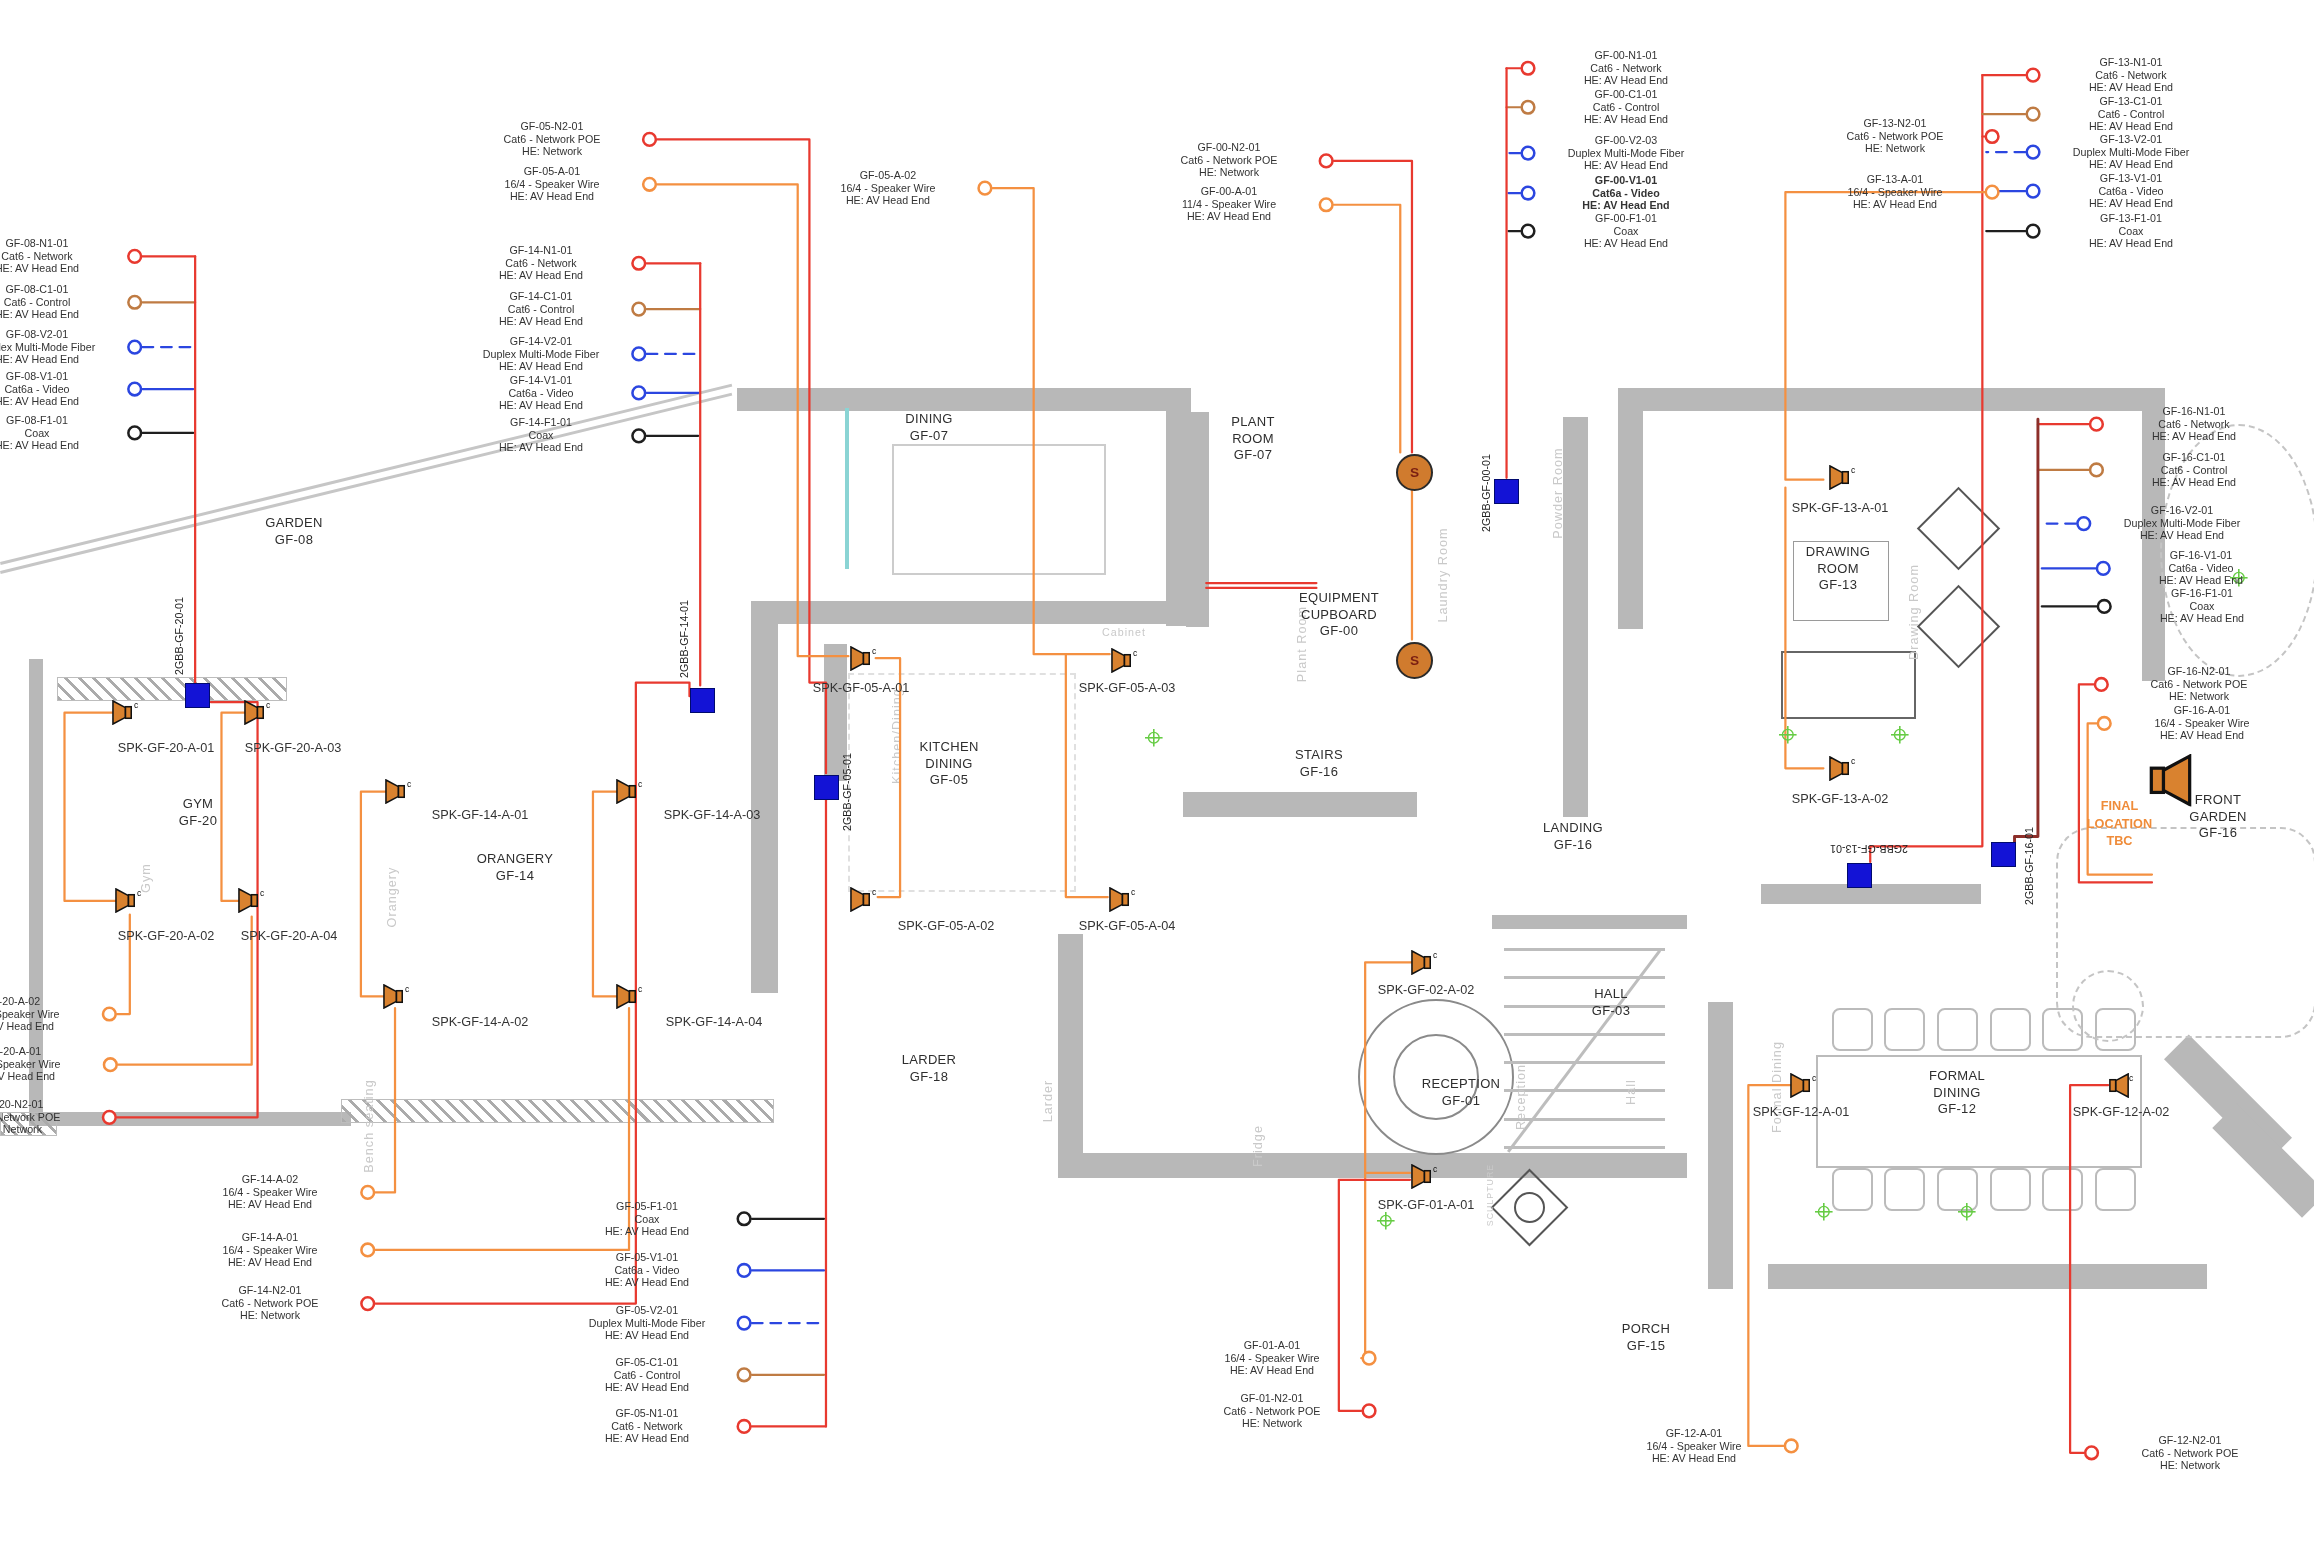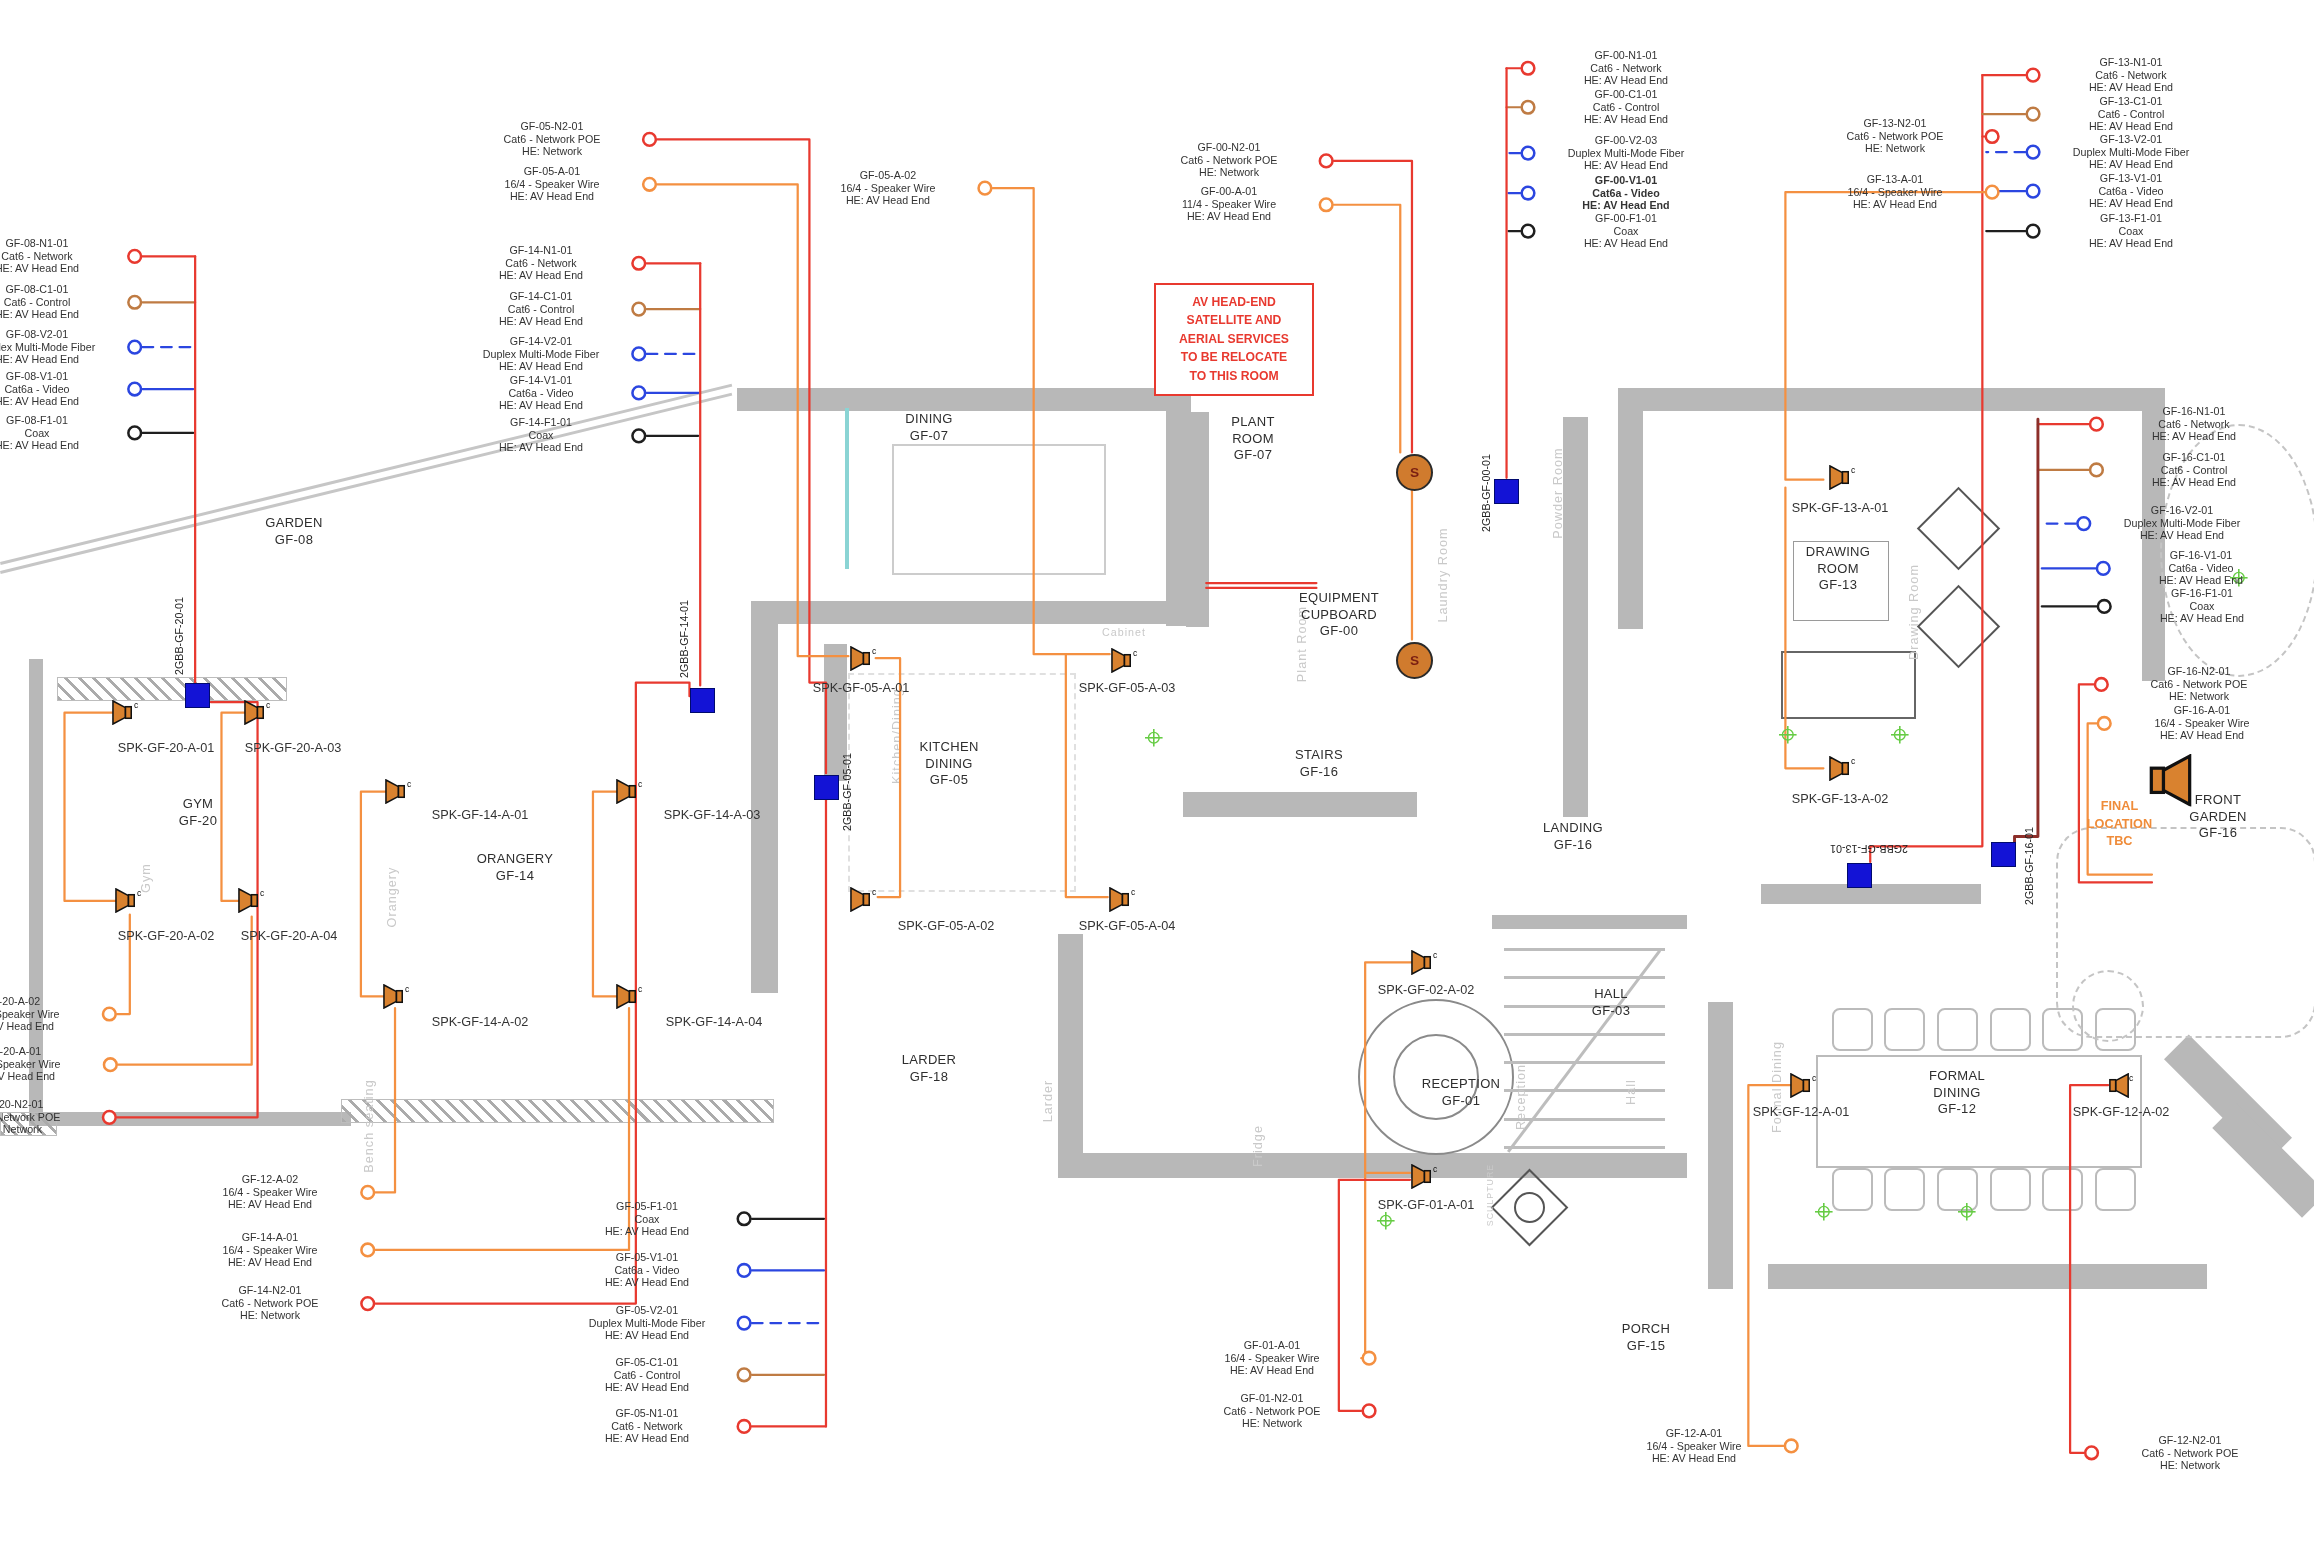--- a/index.html
+++ b/index.html
@@ -150,27 +150,20 @@
       <circle cx="763" cy="1303" r="6.5" fill="#fff" stroke="#2b46e0" stroke-width="2.6"></circle>
       <circle cx="763" cy="1357" r="6.5" fill="#fff" stroke="#2b46e0" stroke-width="2.6"></circle>
       <circle cx="763" cy="1410" r="6.5" fill="#fff" stroke="#bf7b43" stroke-width="2.6"></circle>
       <circle cx="763" cy="1463" r="6.5" fill="#fff" stroke="#e8392f" stroke-width="2.6"></circle>
       <circle cx="1404" cy="1393" r="6.5" fill="#fff" stroke="#f49041" stroke-width="2.6"></circle>
       <circle cx="1404" cy="1447" r="6.5" fill="#fff" stroke="#e8392f" stroke-width="2.6"></circle>
       <circle cx="1837" cy="1483" r="6.5" fill="#fff" stroke="#f49041" stroke-width="2.6"></circle>
       <circle cx="2145" cy="1490" r="6.5" fill="#fff" stroke="#e8392f" stroke-width="2.6"></circle>
     </svg>
 
-  <div class="note">
-    <div>AV HEAD-END</div>
-    <div>SATELLITE AND</div>
-    <div>AERIAL SERVICES</div>
-    <div>TO BE RELOCATE</div>
-    <div>TO THIS ROOM</div>
-  </div>
 
   <div class="tbc">
     <div>FINAL</div>
     <div>LOCATION</div>
     <div>TBC</div>
   </div>
 
 <div class="wall" style="left: 737px; top: 388px; width: 453px; height: 23.4px;"></div>
     <div class="wall" style="left: 1166px; top: 388px; width: 25px; height: 238px;"></div>
     <div class="wall" style="left: 751px; top: 601px; width: 441px; height: 23.4px;"></div>
@@ -336,21 +329,21 @@
 HE: AV Head End</div>
     <div class="lbl" style="top: 995px; left: -74px;">GF-20-A-02
 16/4 - Speaker Wire
 HE: AV Head End</div>
     <div class="lbl" style="top: 1045px; left: -73px;">GF-20-A-01
 16/4 - Speaker Wire
 HE: AV Head End</div>
     <div class="lbl" style="top: 1098px; left: -74px;">GF-20-N2-01
 Cat6 - Network POE
 HE: Network</div>
-    <div class="lbl" style="top: 1173px; left: 184px;">GF-12-A-02
+    <div class="lbl" style="top: 1173px; left: 184px;">GF-14-A-02
 16/4 - Speaker Wire
 HE: AV Head End</div>
     <div class="lbl" style="top: 1231px; left: 184px;">GF-14-A-01
 16/4 - Speaker Wire
 HE: AV Head End</div>
     <div class="lbl" style="top: 1284px; left: 184px;">GF-14-N2-01
 Cat6 - Network POE
 HE: Network</div>
     <div class="lbl" style="top: 1200px; left: 561px;">GF-05-F1-01
 Coax

